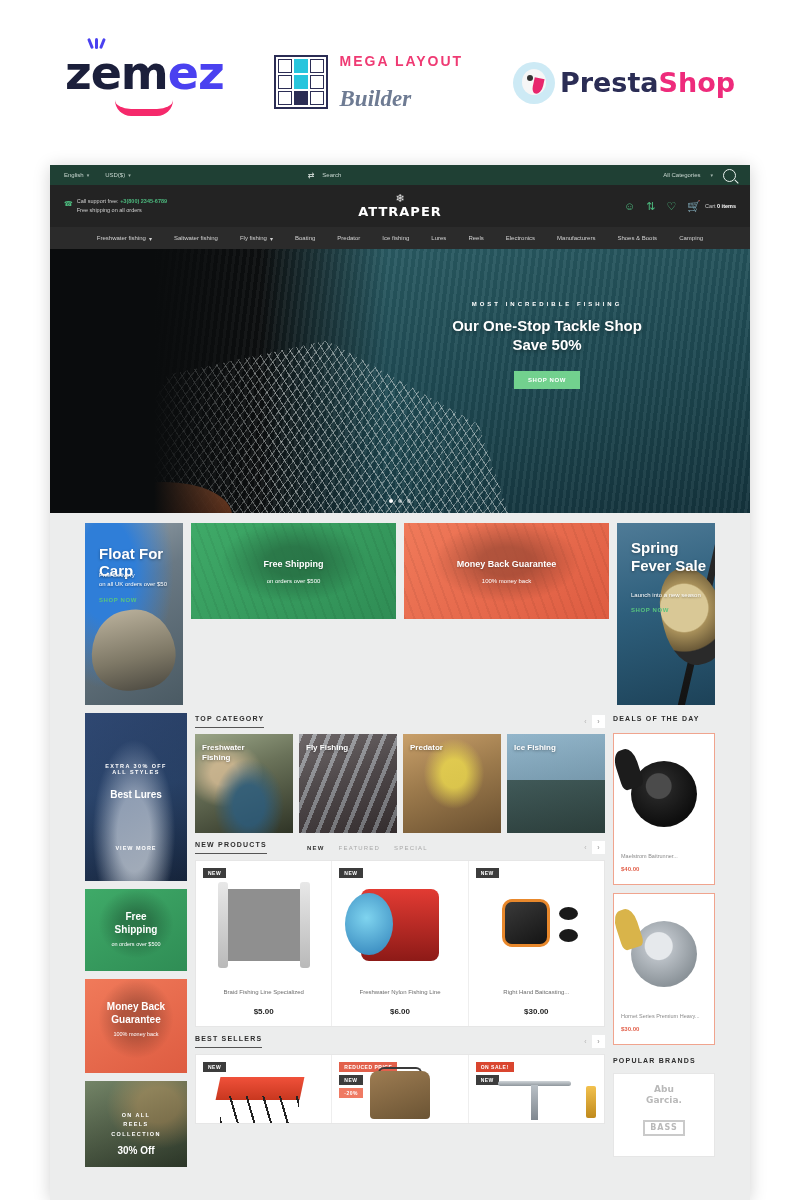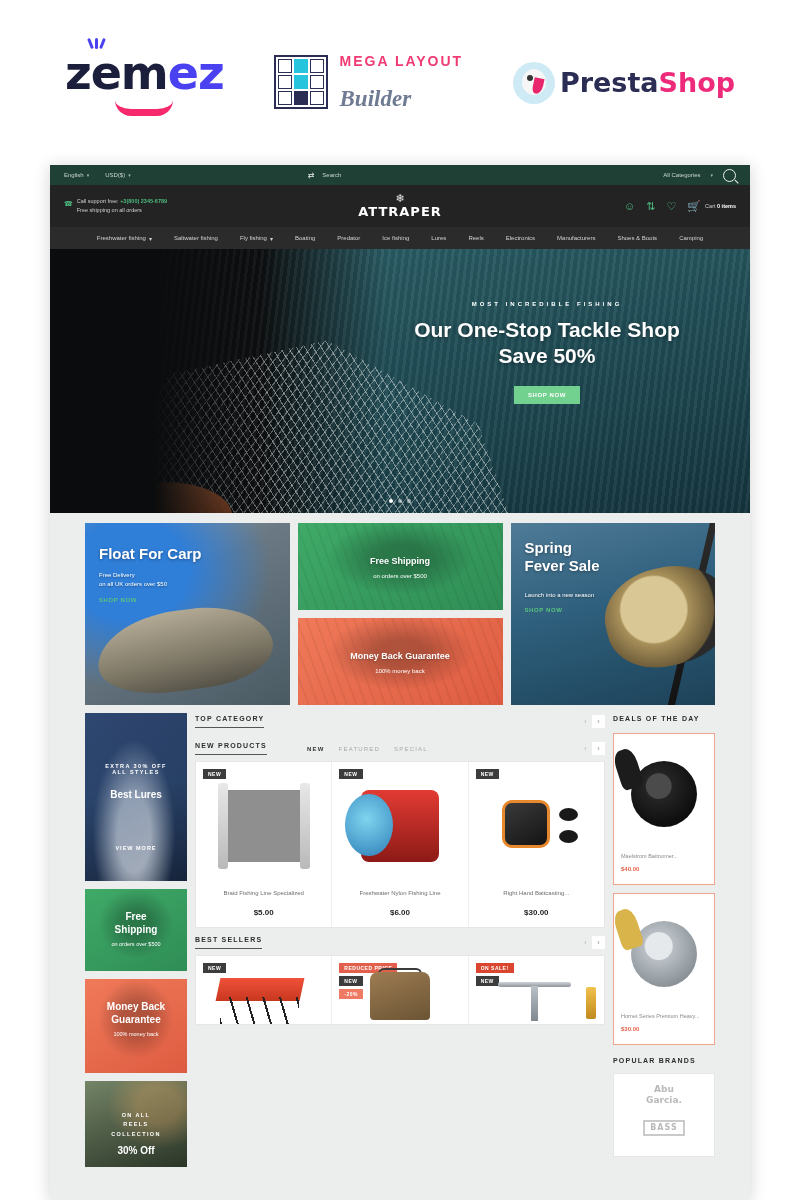--- a/index.html
+++ b/index.html
@@ -102,21 +102,21 @@
   .hero .netshape { position:absolute; left:6%; bottom:-10px; width:60%; height:72%;
     background: repeating-linear-gradient(58deg, rgba(228,232,231,.55) 0 1px, transparent 1px 7px),
                 repeating-linear-gradient(-52deg, rgba(228,232,231,.45) 0 1px, transparent 1px 7px);
     clip-path: polygon(0 100%, 18% 22%, 56% 4%, 92% 48%, 100% 100%); opacity:.85; }
   .hero .boat { position:absolute; left:2%; bottom:-6px; width:24%; height:14%;
     background:linear-gradient(#c46b3c,#8d4220); border-radius:60% 40% 10% 10%/90% 90% 10% 10%; opacity:.95;}
   .hero .dark { position:absolute; left:0; top:0; width:33%; height:100%;
     background:linear-gradient(90deg,#0a0c0d 45%, rgba(10,12,13,0)); }
   .hero-copy { position:absolute; right:3%; top:52px; width:52%; text-align:center; color:#fff; }
   .hero-kicker { font-size:6px; letter-spacing:3px; font-weight:700; margin-bottom:10px; }
-  .hero-title { font-size:21px; font-weight:700; line-height:1.25;
+  .hero-title { font-size:15px; font-weight:700; line-height:1.25;
     text-shadow:0 1px 4px rgba(0,0,0,.4); }
   .hero-btn { display:inline-block; margin-top:16px; background:#72d18e; color:#fff;
     font-size:6px; font-weight:700; padding:6px 14px; letter-spacing:.6px; }
   .dots { position:absolute; left:50%; transform:translateX(-50%); bottom:10px; display:flex; gap:5px; }
   .dots i { width:4px; height:4px; border-radius:50%; background:#fff; display:block; }
   .dots i.off { background:rgba(255,255,255,.55); }
 
   
   .promos { display:flex; gap:8px; padding:10px 35px 8px 35px; height:200px; }
   .promo { position:relative; overflow:hidden; color:#fff; }
@@ -425,21 +425,21 @@
 
     <div class="promos">
       <div class="promo big">
         <div class="fishimg"></div>
         <div class="fishbody"></div>
         <div class="pt">Float For Carp</div>
         <div class="ps"><span>Free Delivery</span><br><span>on all UK orders over $50</span></div>
         <div class="pl">SHOP NOW</div>
       </div>
 
-      <div class="mid-col" style="display:flex;flex-direction:column;gap:8px;">
+      <div class="mid-col" style="display:flex;gap:8px;">
         <div class="promo mid green">
           <div class="silh"></div>
           <div class="ct">Free Shipping</div>
           <div class="cs">on orders over $500</div>
         </div>
         <div class="promo mid orange">
           <div class="silh"></div>
           <div class="ct">Money Back Guarantee</div>
           <div class="cs">100% money back</div>
         </div>
@@ -500,20 +500,38 @@
       </div>
 
       <div class="col-mid">
 
         <div class="sec" style="padding-top:2px;">
           <div class="sechead">
             <div class="sectitle">TOP CATEGORY</div>
             <div class="arrows">
               <i>‹</i>
               <i class="act">›</i>
+            </div>
+          </div>
+          <div class="cats">
+            <div class="cat c1">
+              <div class="obj"></div>
+              <div class="lbl"><span>Freshwater</span><br><span>Fishing</span></div>
+            </div>
+            <div class="cat c2">
+              <div class="obj"></div>
+              <div class="lbl">Fly Fishing</div>
+            </div>
+            <div class="cat c3">
+              <div class="obj"></div>
+              <div class="lbl">Predator</div>
+            </div>
+            <div class="cat c4">
+              <div class="obj"></div>
+              <div class="lbl">Ice Fishing</div>
             </div>
           </div>
         </div>
 
         <div class="sec">
           <div class="sechead">
             <div class="sectitle">NEW PRODUCTS</div>
             <div class="tabs">
               <span class="on">NEW</span>
               <span>FEATURED</span>

